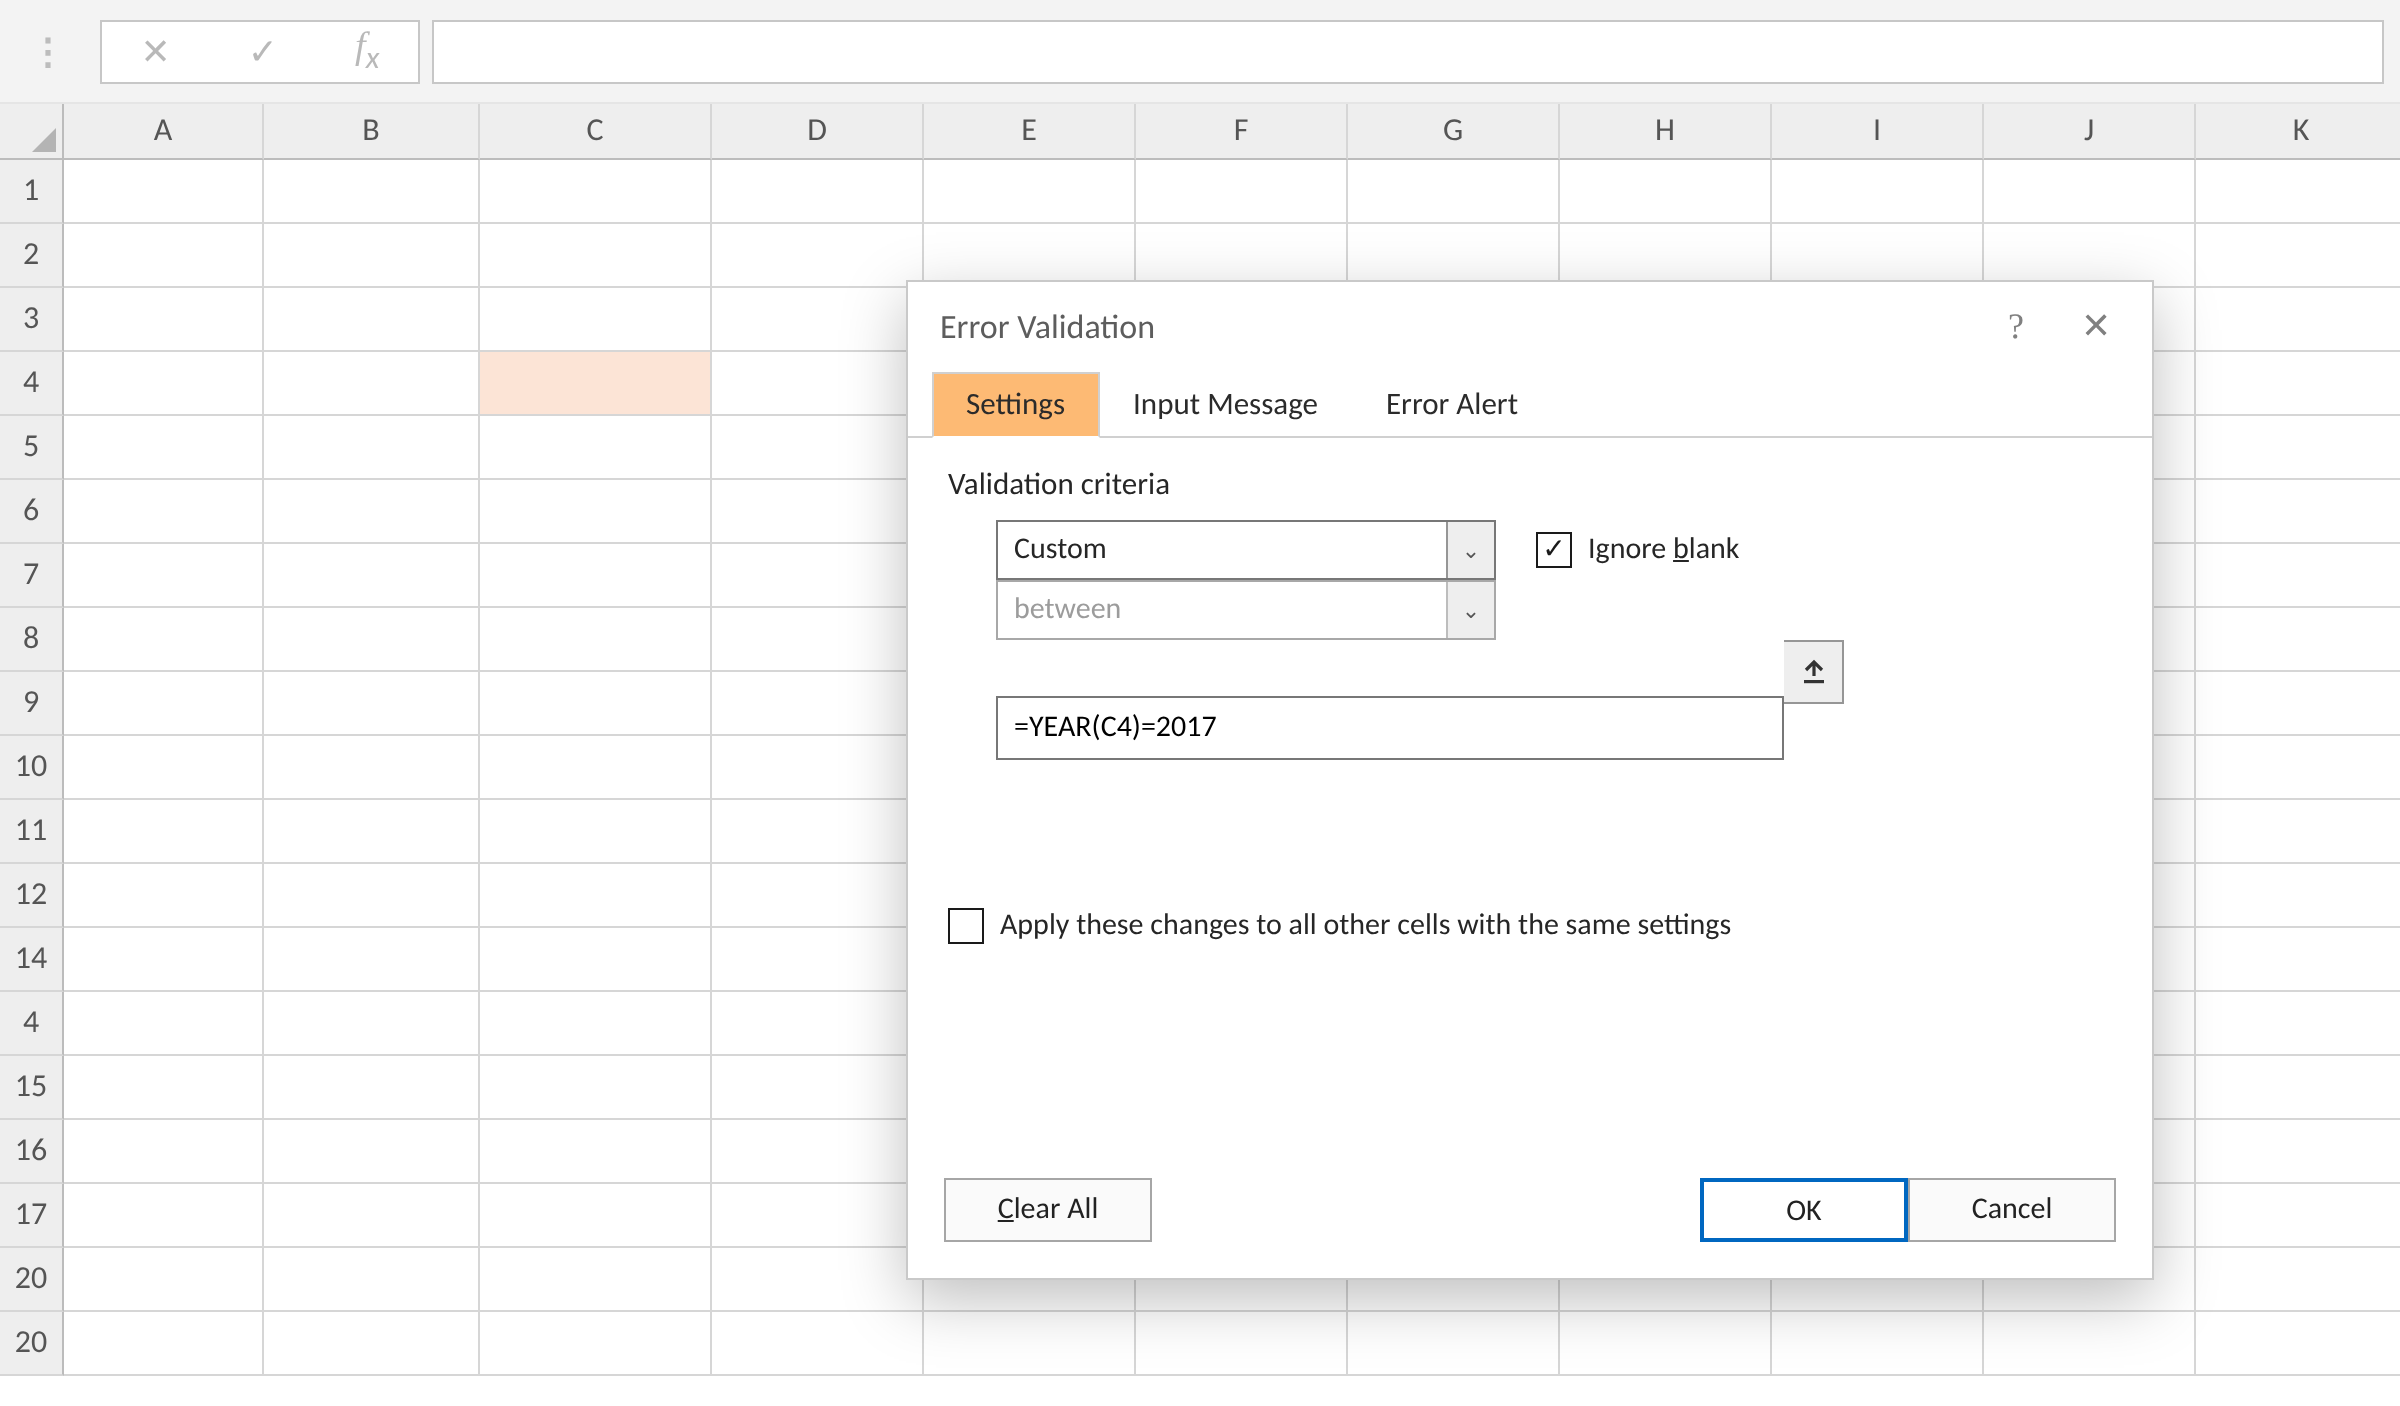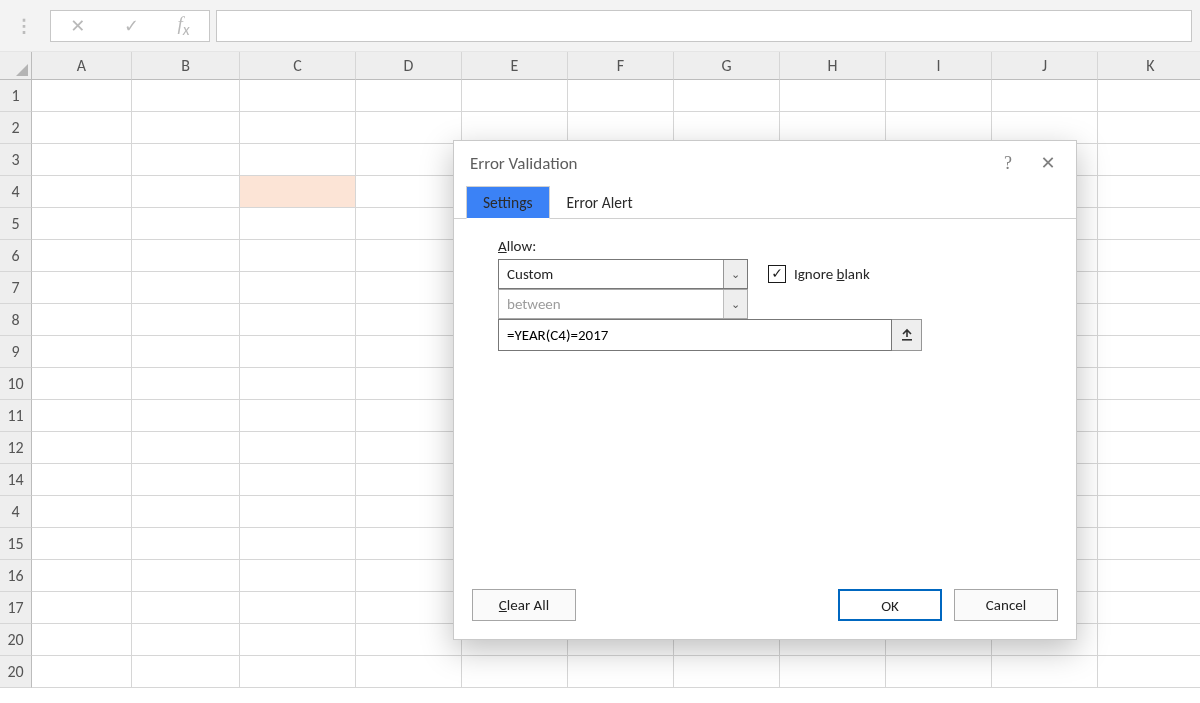--- a/index.html
+++ b/index.html
@@ -70,21 +70,21 @@
   .dlg-ctrl { width:40px; text-align:center; color:#808080; font-size:18px;}
   .dlg-ctrl.help{font-family:"Times New Roman",serif;}
   .tabs {
     display:flex; padding:0 12px; border-bottom:1px solid #d0d0d0; gap:0; height:34px;
   }
   .tab {
     padding:6px 16px 0 16px; font-size:15.5px; color:#2b2b2b; position:relative; top:1px;
     border:1px solid transparent; border-bottom:none;
   }
   .tab.active {
-    border:1px solid #d0d0d0; border-bottom:1px solid #fff; background:#3b82f6;
+    border:1px solid #d0d0d0; border-bottom:1px solid #fff; background:#fdba74;
   }
   .dlg-body { flex:1; padding:14px 20px 8px 20px; }
   .criteria-title { font-size:15.5px; margin-bottom:8px; }
   .fieldlbl { font-size:15px; margin:4px 0 4px 24px; }
   .fieldlbl.disabled{ color:#9c9c9c;}
   .row { display:flex; align-items:center; margin-left:24px; gap:20px;}
   .combo {
     width:250px; height:30px; border:1px solid #777; background:#fff; display:flex;
     align-items:center; justify-content:space-between; padding:0 0 0 8px; font-size:15px;
   }
@@ -96,29 +96,29 @@
   .combo.disabled .cbtn{border-left-color:#bdbdbd;}
   .chk { display:flex; align-items:center; gap:8px; font-size:15px;}
   .chkbox {
     width:18px;height:18px;border:1px solid #1a1a1a;display:flex;align-items:center;
     justify-content:center;font-size:14px;line-height:1;color:#1a1a1a;background:#fff;
   }
   .formula-field{
     display:flex; width:424px; margin-left:24px;
   }
   .formula-field input{
-    flex:1;height:32px;border:1px solid #777;padding:0 8px;font-size:15px;outline:none;
+    flex:1;height:32px;border:1px solid #777;padding:0 8px;font-size:15px;outline:none;margin-top:28px;
   }
   .collapse-btn{
     width:30px;height:32px;border:1px solid #969696;border-left:none;background:#eee;
     display:flex;align-items:center;justify-content:center;font-size:14px;color:#444;
   }
   .apply-row{display:flex;align-items:center;gap:10px;margin-top:74px;}
   .dlg-footer{
-    display:flex;align-items:center;padding:12px 18px 18px 18px; gap:12px;
+    display:flex;align-items:center;padding:12px 18px 18px 18px; 
   }
   .btn{
     min-width:104px;height:32px;border:1px solid #a6a6a6;background:#fafafa;
     font-size:15px;text-align:center;line-height:30px;color:#222;
   }
   .btn.primary{border:2px solid #0067c0; background:#fff;}
   .under{ text-decoration: underline; text-decoration-thickness:1px;}
 </style>
 </head>
 <body>
@@ -423,28 +423,27 @@
 <div class="dialog">
   <div class="dlg-title">
     <span>Error Validation</span>
     <span class="spacer"></span>
     <span class="dlg-ctrl help">?</span>
     <span class="dlg-ctrl">✕</span>
   </div>
 
   <div class="tabs">
     <div class="tab active">Settings</div>
+    <div class="tab">Input Message</div>
     <div class="tab">Error Alert</div>
   </div>
 
   <div class="dlg-body">
-
-    <div class="fieldlbl">
-      <span class="under">A</span>llow:
-    </div>
+    <div class="criteria-title">Validation criteria</div>
+
     <div class="row">
       <div class="combo">
         <span>Custom</span>
         <span class="cbtn">⌄</span>
       </div>
       <label class="chk">
         <span class="chkbox">✓</span>
         <span>Ignore <span class="under">b</span>lank</span>
       </label>
     </div>
@@ -459,20 +458,26 @@
     <div class="formula-field">
       <input value="=YEAR(C4)=2017" style="">
       <div class="collapse-btn">
         <svg width="14" height="14" viewBox="0 0 14 14">
           <path d="M7 2 L7 9 M3 6 L7 2 L11 6" stroke="#333" stroke-width="1.6" fill="none"></path>
           <rect x="2" y="11" width="10" height="1.6" fill="#333"></rect>
         </svg>
       </div>
     </div>
 
+    <div class="apply-row">
+      <label class="chk">
+        <span class="chkbox"></span>
+        <span>Apply these changes to all other cells with the same settings</span>
+      </label>
+    </div>
   </div>
 
   <div class="dlg-footer">
     <div class="btn">
       <span class="under">C</span>lear All
     </div>
     <div style="flex:1"></div>
     <div class="btn primary">OK</div>
     <div class="btn">Cancel</div>
   </div>

